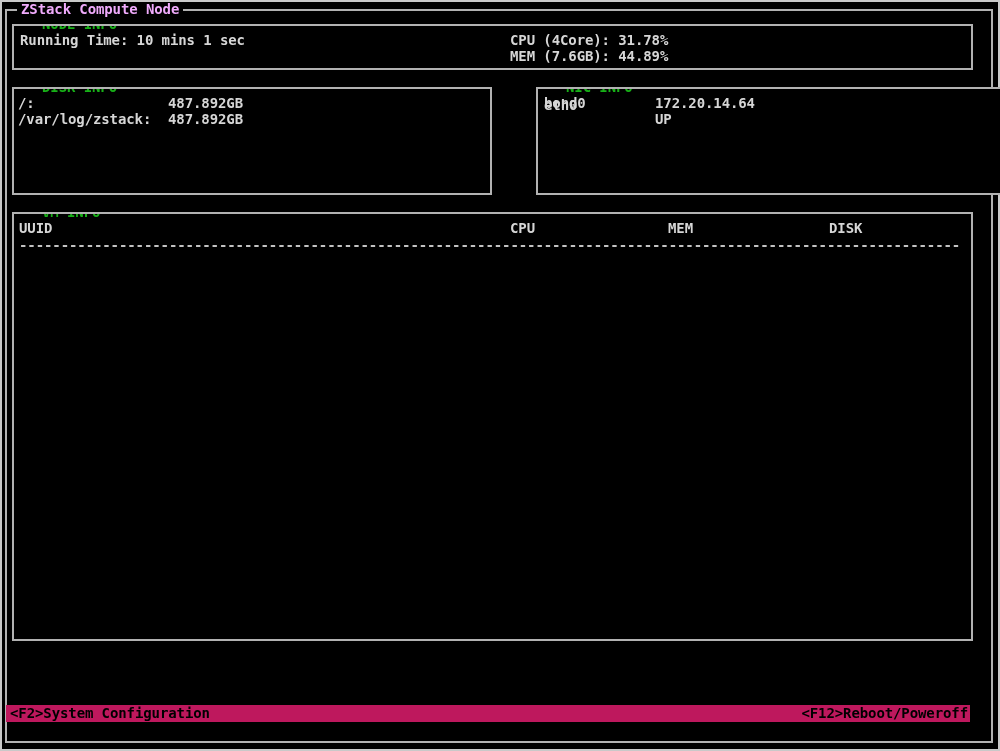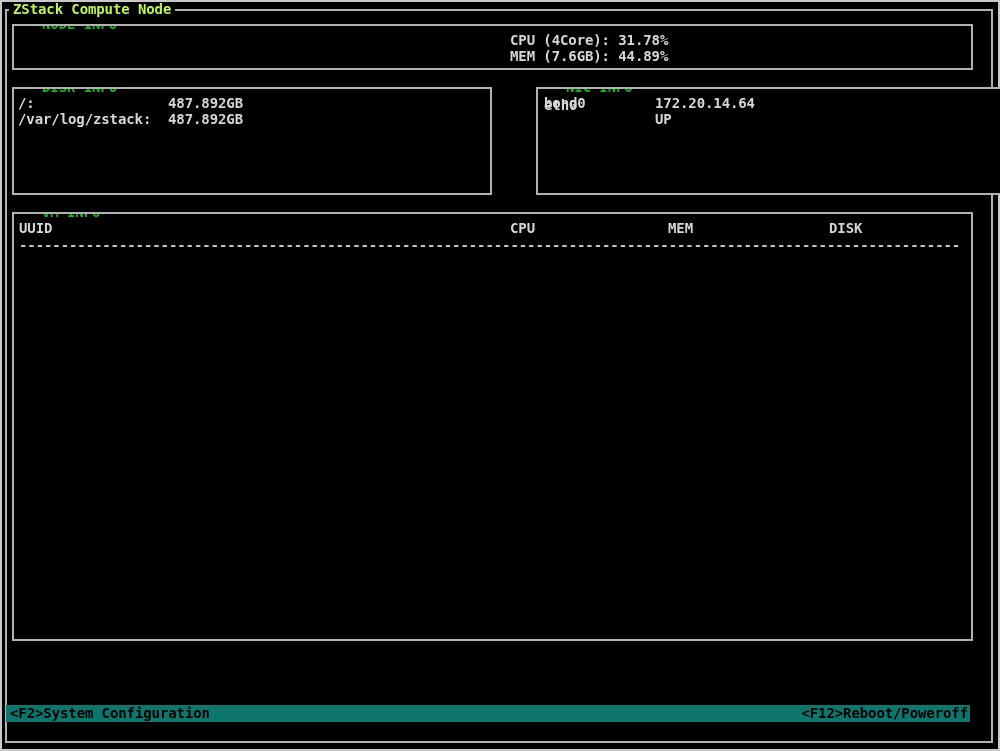--- a/index.html
+++ b/index.html
@@ -22,24 +22,24 @@
   }
   
   .frame {
     position: absolute;
     left: 3px; top: 7px; width: 988px; height: 734px;
     border: 2px solid #b2b2b2;
     box-sizing: border-box;
   }
   .frame-title {
     position: absolute;
-    top: -9px; left: 2px;
+    top: -9px; left: 10px;
     background: #000;
     padding: 0 4px;
-    color: #bef264;
+    color: #f0abfc;
     line-height: 15px;
     white-space: nowrap;
   }
   
   .box {
     position: absolute;
     border: 2px solid #b2b2b2;
     box-sizing: border-box;
     background: #000;
     overflow: hidden;
@@ -60,37 +60,38 @@
   .t {
     position: absolute;
     line-height: 15px;
     white-space: nowrap;
   }
   .sep { color: #c2c2c2; }
   
   .statusbar {
     position: absolute;
     left: 4px; top: 703px; width: 964px; height: 17px;
-    background: #0f766e;
+    background: #be185d;
     color: #000;
   }
   .sb-left  { position: absolute; left: 4px;  top: 1px; line-height: 15px; white-space: nowrap; }
   .sb-right { position: absolute; right: 2px; top: 1px; line-height: 15px; white-space: nowrap; }
 </style>
 </head>
 <body>
 
 <div id="screen">
 
   <div class="frame">
     <span class="frame-title">ZStack Compute Node</span>
   </div>
 
   <div class="box" id="node-box">
     <span class="box-title">NODE INFO</span>
+    <span class="t" style="left:6px;top:7px">Running Time: 10 mins 1 sec</span>
     <span class="t" style="left:496px;top:7px">CPU (4Core): 31.78%</span>
     <span class="t" style="left:496px;top:23px">MEM (7.6GB): 44.89%</span>
   </div>
 
   <div class="box" id="disk-box">
     <span class="box-title">DISK INFO</span>
     <span class="t" style="left:4px;top:7px">/:</span>
     <span class="t" style="left:154px;top:7px">487.892GB</span>
     <span class="t" style="left:4px;top:23px">/var/log/zstack:</span>
     <span class="t" style="left:154px;top:23px">487.892GB</span>

